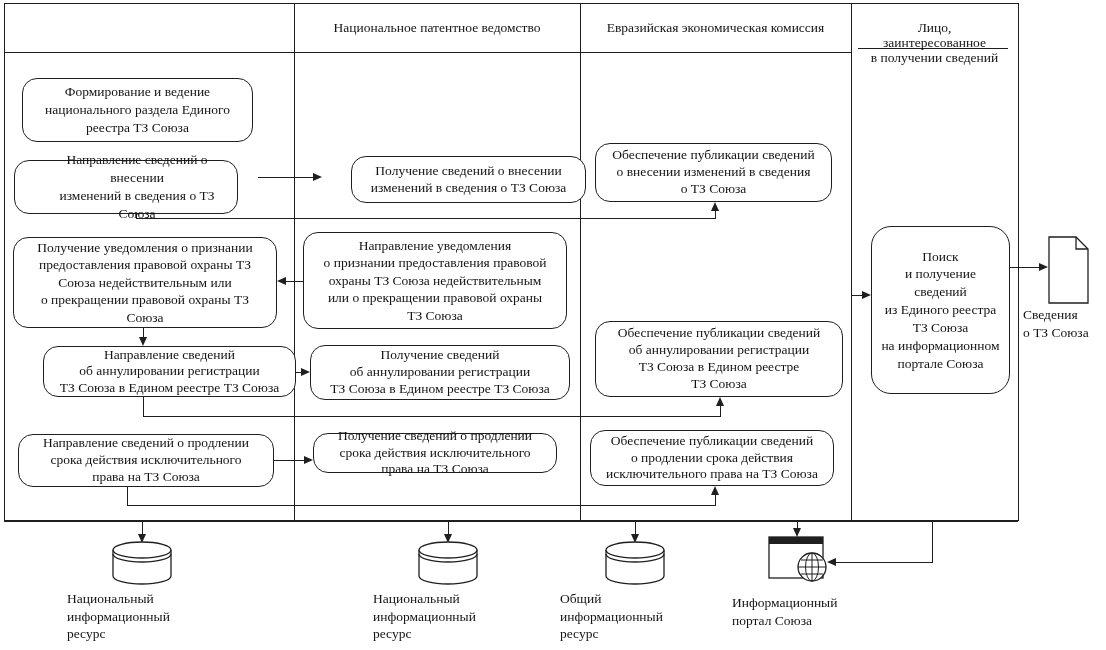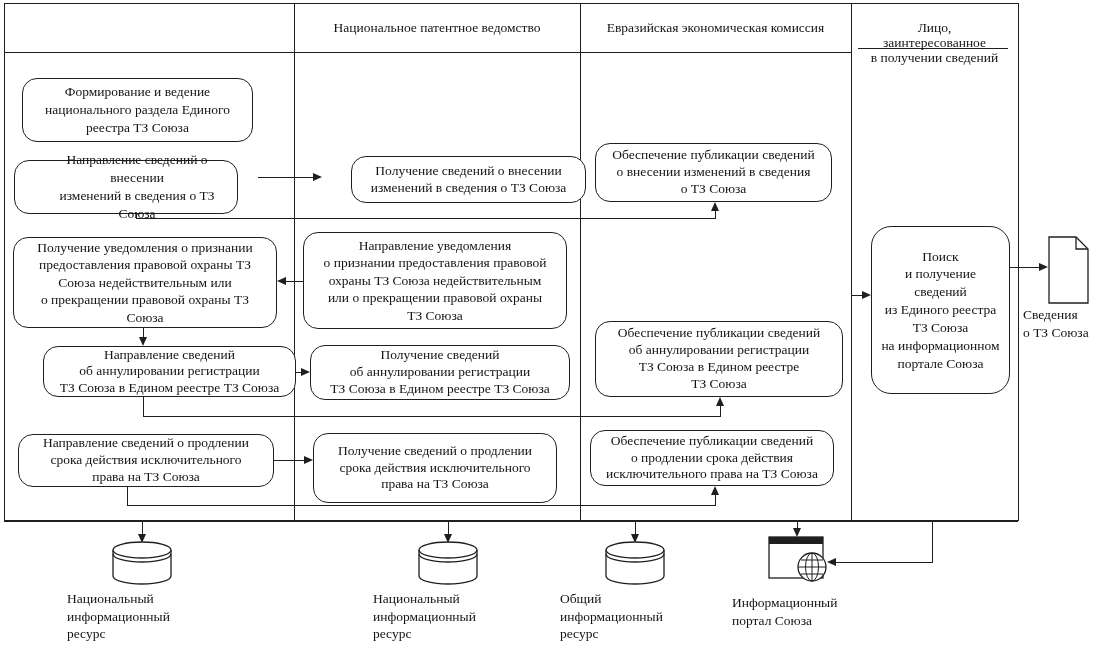--- a/index.html
+++ b/index.html
@@ -113,21 +113,21 @@
   <div class="node" style="left:332px;top:156px;width:235px;height:47px;line-height:1.25;margin-left:19px;">Получение сведений о внесении
 изменений в сведения о ТЗ Союза</div>
   <div class="node" style="left:303px;top:232px;width:264px;height:97px;line-height:1.3;">Направление уведомления
 о признании предоставления правовой
 охраны ТЗ Союза недействительным
 или о прекращении правовой охраны
 ТЗ Союза</div>
   <div class="node" style="left:310px;top:345px;width:260px;height:55px;line-height:1.25;">Получение сведений
 об аннулировании регистрации
 ТЗ Союза в Едином реестре ТЗ Союза</div>
-  <div class="node" style="left:313px;top:433px;width:244px;height:70px;line-height:1.25;">Получение сведений о продлении
+  <div class="node" style="left:313px;top:433px;width:244px;height:40px;line-height:1.25;">Получение сведений о продлении
 срока действия исключительного
 права на ТЗ Союза</div>
 
   <div class="node" style="left:595px;top:143px;width:237px;height:59px;line-height:1.25;">Обеспечение публикации сведений
 о внесении изменений в сведения
 о ТЗ Союза</div>
   <div class="node" style="left:595px;top:321px;width:248px;height:76px;line-height:1.25;">Обеспечение публикации сведений
 об аннулировании регистрации
 ТЗ Союза в Едином реестре
 ТЗ Союза</div>

